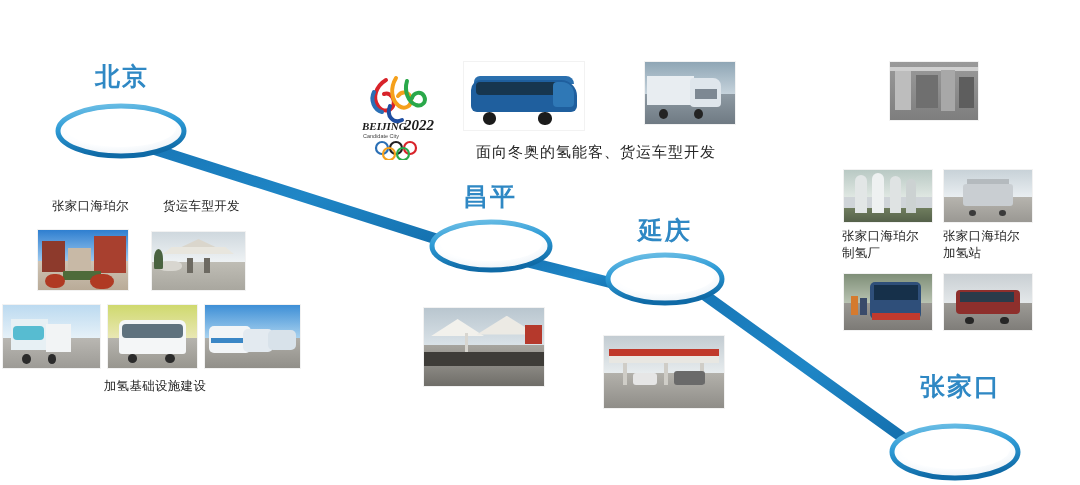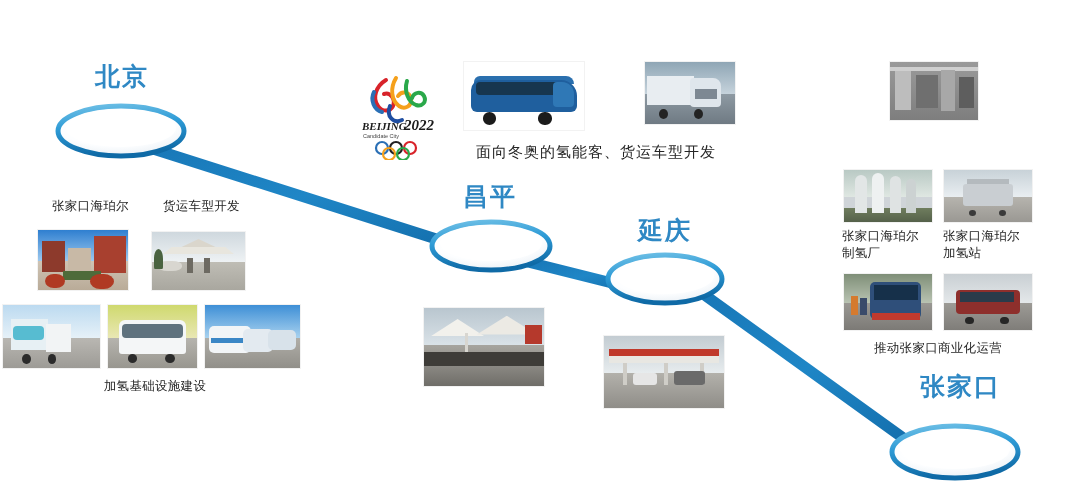--- a/index.html
+++ b/index.html
@@ -409,16 +409,15 @@
       <div class="obj p2"></div>
   </div>
   <div class="photo p-redbus" style="left:944px;top:274px;width:88px;height:56px;">
     <div class="sky"></div>
       <div class="gnd"></div>
     <div class="obj body"></div>
       <div class="obj glass"></div>
     <div class="obj w1"></div>
       <div class="obj w2"></div>
   </div>
-  <div class="caption center" style="left:838px;top:340px;width:200px;">推动张家口商业化运营</div>
 
 
 </div>
 
 </body></html>

